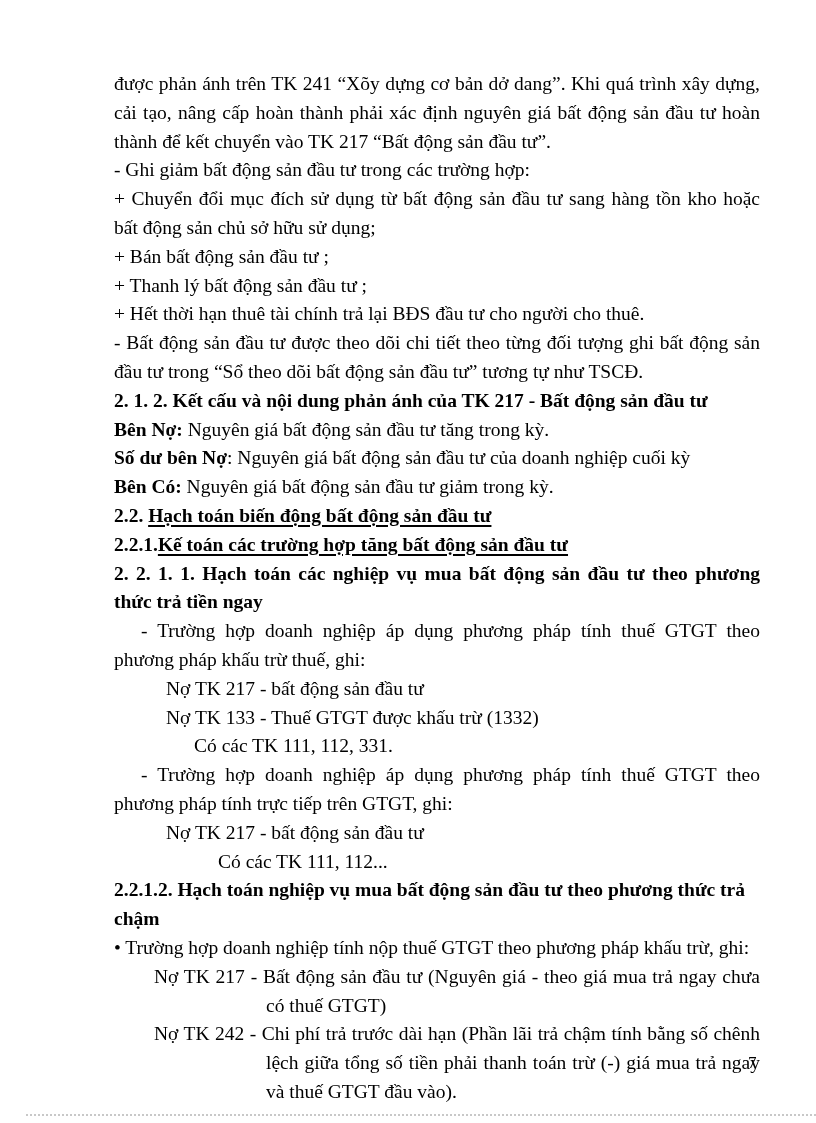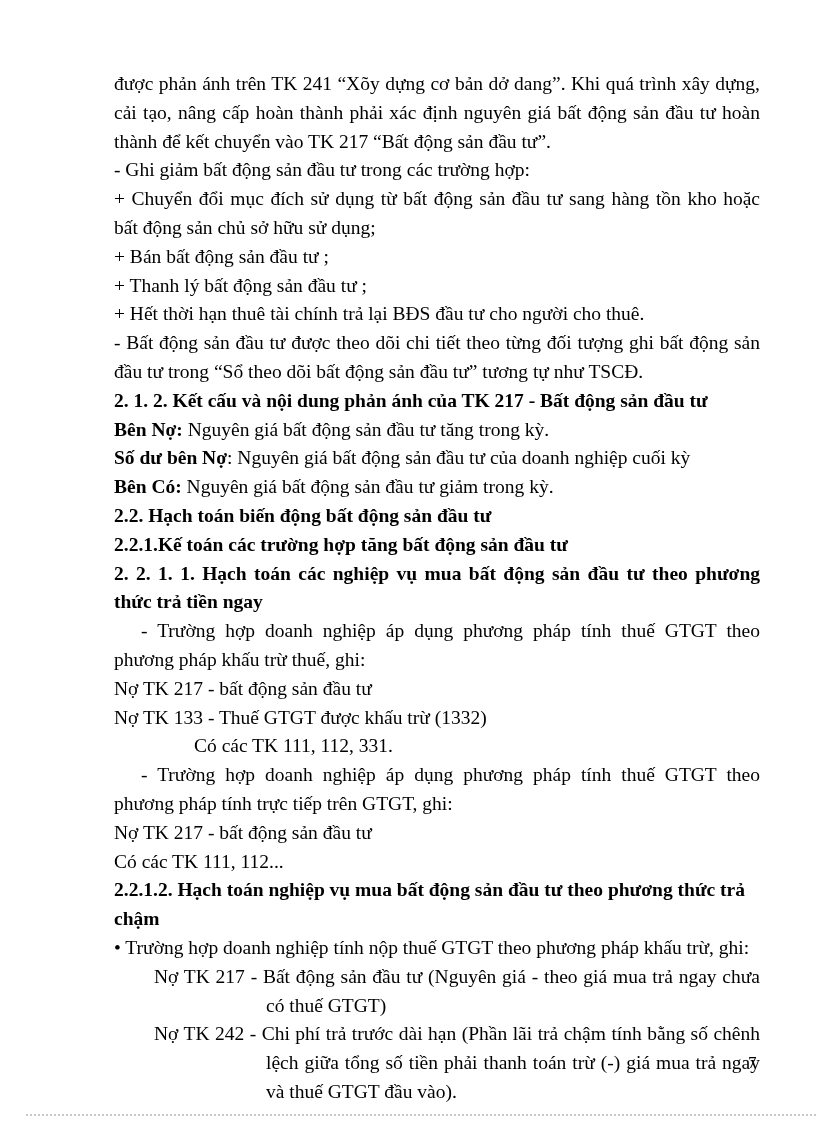--- a/index.html
+++ b/index.html
@@ -24,29 +24,29 @@
   .doc-body {
     position: absolute;
     left: 114px;
     top: 70px;
     width: 646px;
     font-size: 19.5px;
     line-height: 28.8px;
   }
   .blk { margin: 0; }
   .b { font-weight: bold; }
-  .u { text-decoration-thickness: 2px; text-underline-offset: 3px; }
+  .u { text-decoration: underline; text-decoration-thickness: 2px; text-underline-offset: 3px; }
 
   .paragraph     { text-align: justify; }
   .para-indent   { text-align: justify; text-indent: 27px; }
   .heading       { font-weight: bold; text-align: left; }
   .heading-flow  { font-weight: bold; text-align: justify; }
-  .entry-no      { }
+  .entry-no      { margin-left: 52px; }
   .entry-co      { margin-left: 80px; }
-  .entry-co2     { }
+  .entry-co2     { margin-left: 104px; }
   .bullet        { text-align: justify; }
   .entry-hang    { padding-left: 152px; text-indent: -112px; text-align: justify; }
 
   .page-number {
     position: absolute;
     left: 748px;
     top: 1052px;
     font-size: 17px;
     line-height: 22px;
   }

